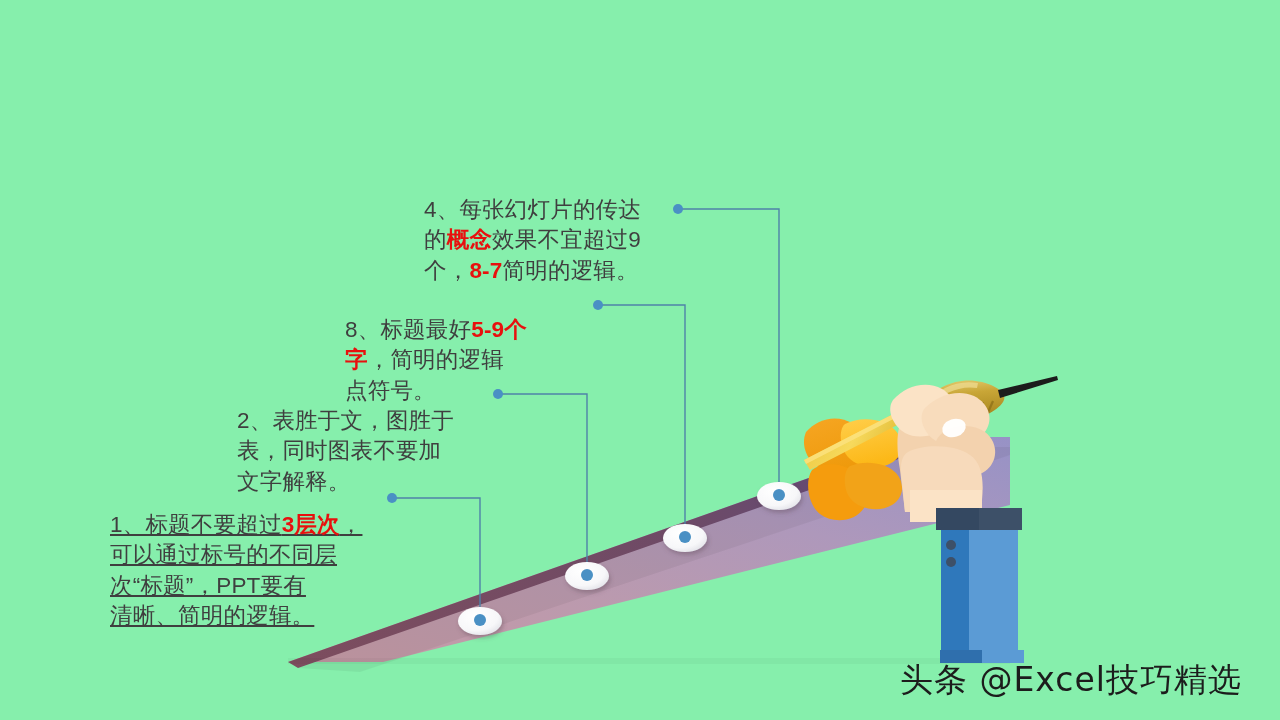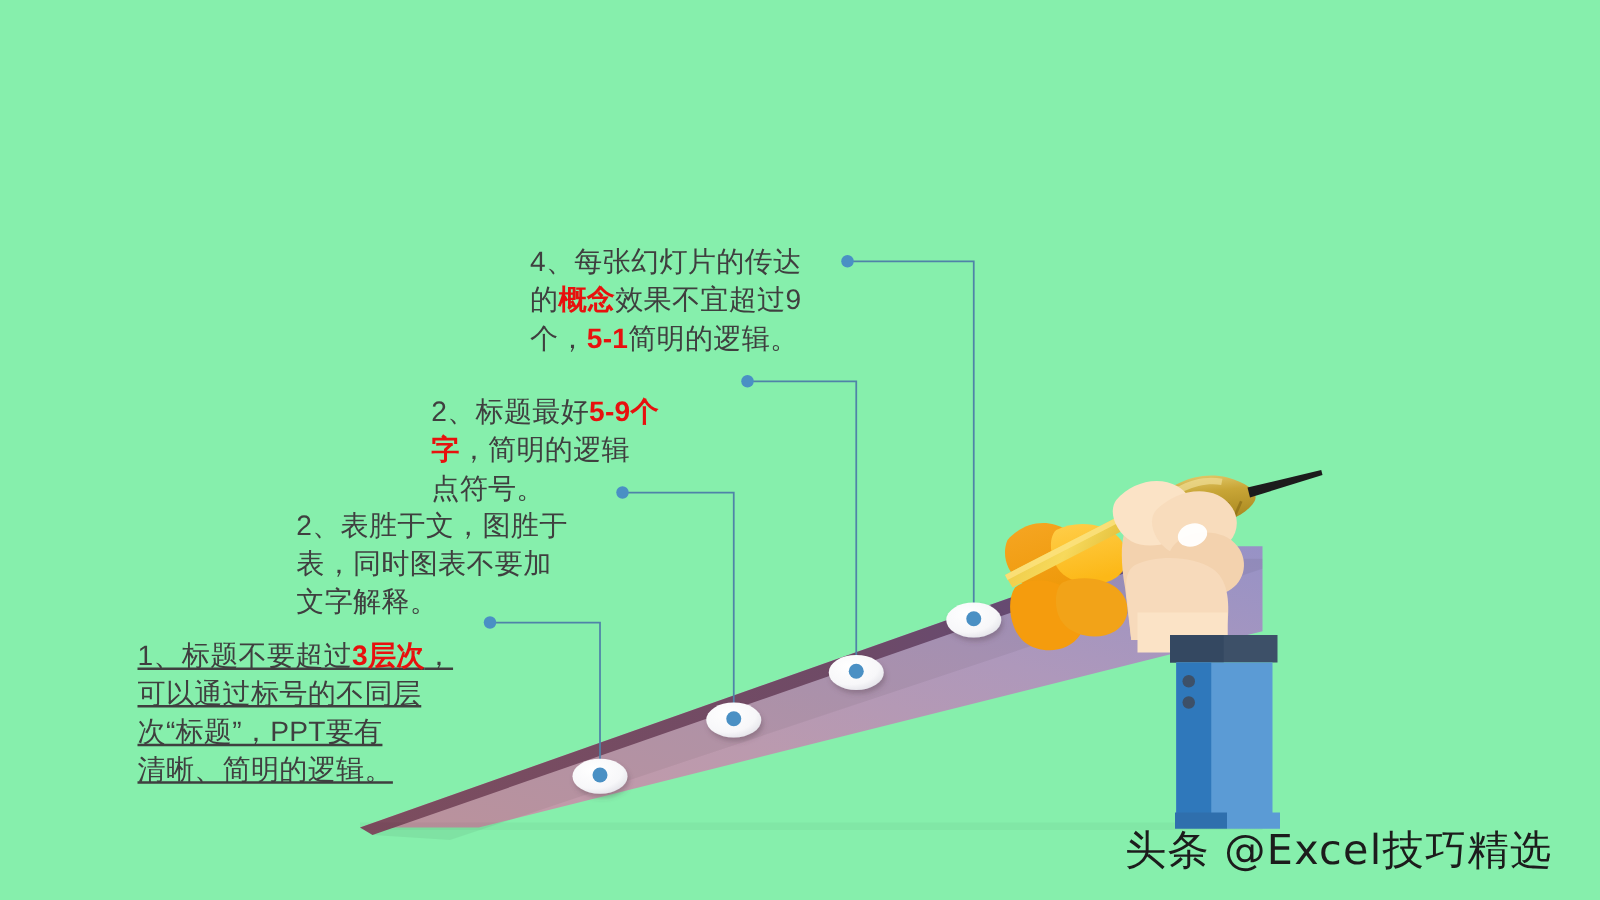--- a/index.html
+++ b/index.html
@@ -219,25 +219,25 @@
         <rect x="941" y="530" width="28" height="132" fill="#2f78bb"></rect>
         <circle cx="951" cy="545" r="5" fill="#3d5068"></circle>
         <circle cx="951" cy="562" r="5" fill="#3d5068"></circle>
       </g>
     </g>
   </svg>
 
   <div class="note" id="note-4">
     <span><span>4、每张幻灯片的传达
 的</span><span class="hl">概念</span><span>效果不宜超过9
-个，</span><span class="hl">5-1</span><span>简明的逻辑。</span></span>
+个，</span><span class="hl">8-7</span><span>简明的逻辑。</span></span>
   </div>
 
   <div class="note" id="note-3">
-    <span><span>2、标题最好</span><span class="hl">5-9个
+    <span><span>8、标题最好</span><span class="hl">5-9个
 字</span><span>，简明的逻辑
 点符号。</span></span>
   </div>
 
   <div class="note" id="note-2">
     <span><span>2、表胜于文，图胜于
 表，同时图表不要加
 文字解释。</span></span>
   </div>
 

